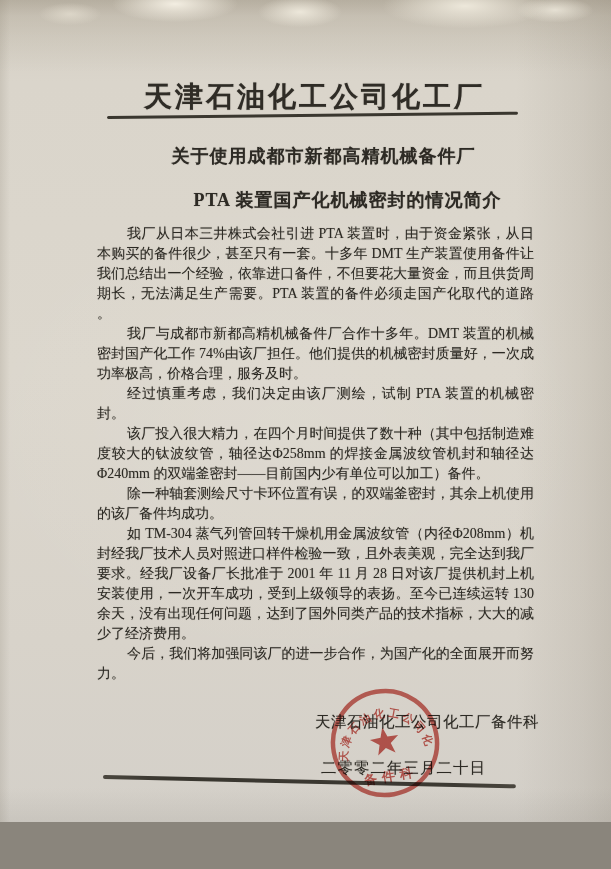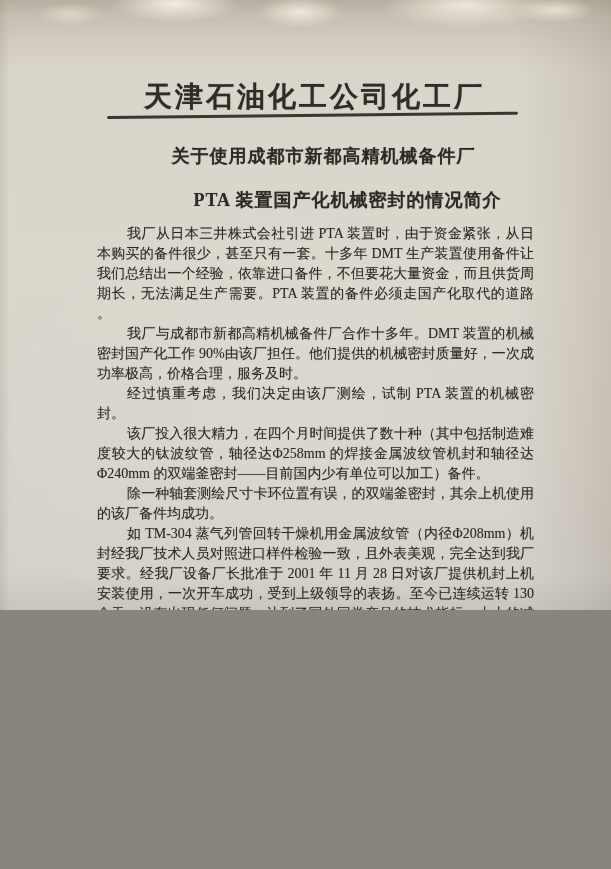--- a/index.html
+++ b/index.html
@@ -4,21 +4,21 @@
 <style>
   html, body {
     margin: 0;
     padding: 0;
     background: #8a857c;
     font-family: "Liberation Serif", "DejaVu Serif", serif;
   }
   .page {
     position: relative;
     width: 611px;
-    height: 610px;
+    height: 822px;
     overflow: hidden;
     background-color: #d9d4ca;
     background-image:
       
       radial-gradient(90px 26px at 175px 4px,  rgba(246,241,229,0.95), rgba(246,241,229,0) 70%),
       radial-gradient(60px 22px at 300px 12px, rgba(244,239,226,0.85), rgba(244,239,226,0) 70%),
       radial-gradient(110px 30px at 465px 6px, rgba(242,237,224,0.9),  rgba(242,237,224,0) 75%),
       radial-gradient(55px 18px at 555px 10px, rgba(240,235,222,0.8),  rgba(240,235,222,0) 70%),
       radial-gradient(45px 16px at 70px 14px,  rgba(236,230,216,0.6),  rgba(236,230,216,0) 70%),
       
@@ -137,21 +137,21 @@
 <div class="page">
 
   <h1 class="org-title">天津石油化工公司化工厂</h1>
   <div class="title-rule"></div>
 
   <div class="subject subject-1">关于使用成都市新都高精机械备件厂</div>
   <div class="subject subject-2">PTA 装置国产化机械密封的情况简介</div>
 
   <div class="letter-body">
       <p>我厂从日本三井株式会社引进 PTA 装置时，由于资金紧张，从日本购买的备件很少，甚至只有一套。十多年 DMT 生产装置使用备件让我们总结出一个经验，依靠进口备件，不但要花大量资金，而且供货周期长，无法满足生产需要。PTA 装置的备件必须走国产化取代的道路 。</p>
-      <p>我厂与成都市新都高精机械备件厂合作十多年。DMT 装置的机械密封国产化工作 90%由该厂担任。他们提供的机械密封质量好，一次成功率极高，价格合理，服务及时。</p>
+      <p>我厂与成都市新都高精机械备件厂合作十多年。DMT 装置的机械密封国产化工作 74%由该厂担任。他们提供的机械密封质量好，一次成功率极高，价格合理，服务及时。</p>
       <p>经过慎重考虑，我们决定由该厂测绘，试制 PTA 装置的机械密封。</p>
       <p>该厂投入很大精力，在四个月时间提供了数十种（其中包括制造难度较大的钛波纹管，轴径达Φ258mm 的焊接金属波纹管机封和轴径达Φ240mm 的双端釜密封——目前国内少有单位可以加工）备件。</p>
       <p>除一种轴套测绘尺寸卡环位置有误，的双端釜密封，其余上机使用的该厂备件均成功。</p>
       <p>如 TM-304 蒸气列管回转干燥机用金属波纹管（内径Φ208mm）机封经我厂技术人员对照进口样件检验一致，且外表美观，完全达到我厂要求。经我厂设备厂长批准于 2001 年 11 月 28 日对该厂提供机封上机安装使用，一次开车成功，受到上级领导的表扬。至今已连续运转 130 余天，没有出现任何问题，达到了国外同类产品的技术指标，大大的减少了经济费用。</p>
       <p>今后，我们将加强同该厂的进一步合作，为国产化的全面展开而努力。</p>
     </div>
 
   <div class="signature">天津石油化工公司化工厂备件科</div>
   <div class="date-line">二零零二年三月二十日</div>
 

